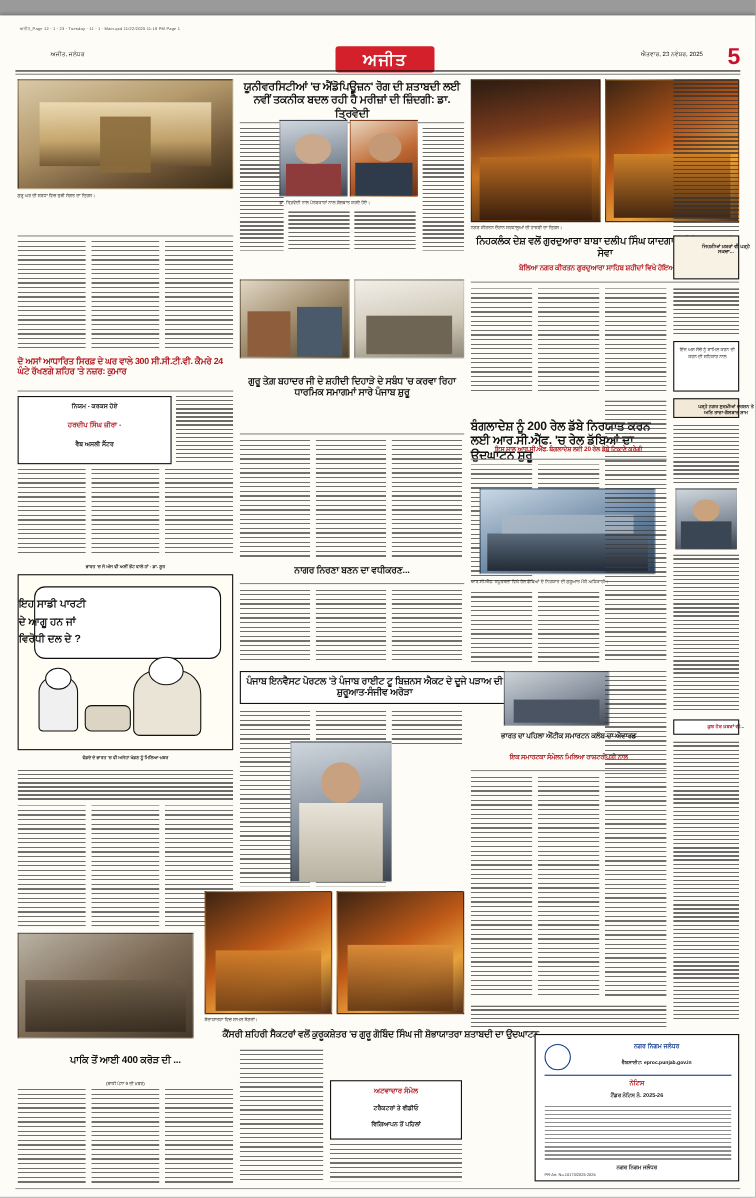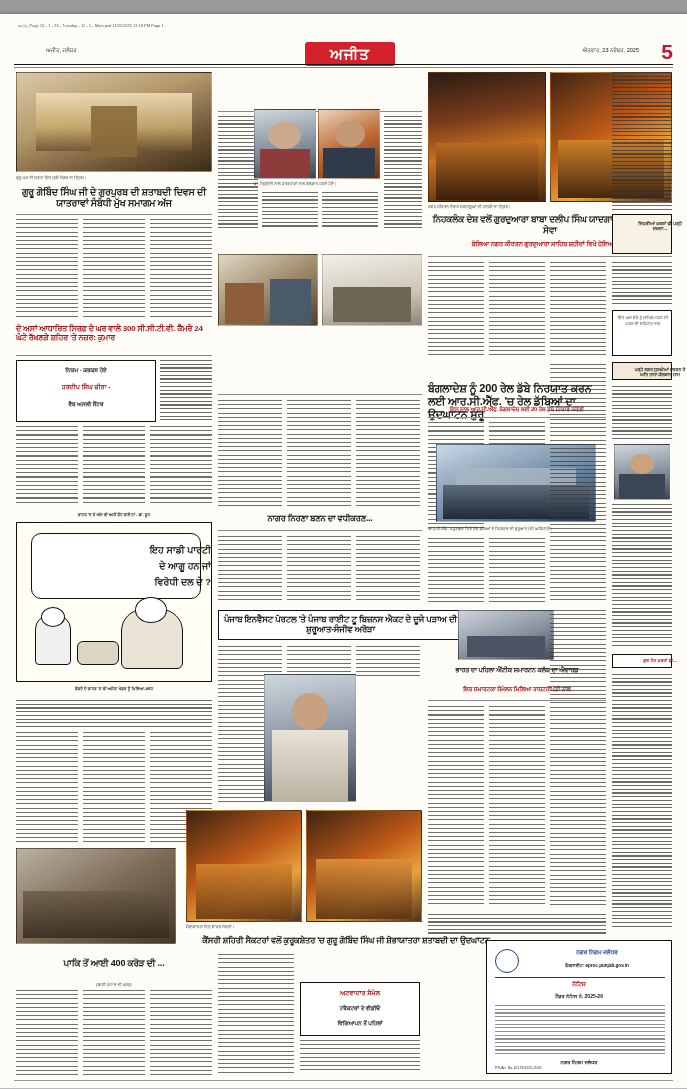--- a/index.html
+++ b/index.html
@@ -48,21 +48,21 @@
   .p-stage{background:linear-gradient(160deg,#cdd3d8,#8a93a0 55%,#454d57);}
   .p-portrait{background:linear-gradient(170deg,#cfd6dd,#7e8996 60%,#3d444d);}
   .p-indoor{background:linear-gradient(150deg,#e0d7c5,#a08c6d 50%,#4e4230);}
   .p-blue{background:linear-gradient(160deg,#c9d8e6,#6f8aa5 55%,#2d3e51);}
   .p-red{background:linear-gradient(155deg,#e8d6c0,#c06a34 50%,#6d2f12);}
   .p-white{background:linear-gradient(170deg,#f2efe8,#cdc6b6 60%,#8e887a);}
 
   
   #cartoon{background:#fffdf4;border:1px solid #111;}
   .bubble{position:absolute;border:1.4px solid #111;border-radius:10px;background:#fff;}
-  .cartoon-text{position:absolute;font-weight:bold;color:#111;font-size:9.5px;line-height:1.45;text-align:right;width:100%;}
+  .cartoon-text{position:absolute;font-weight:bold;color:#111;font-size:9.5px;line-height:1.45;text-align:left;width:100%;}
 
   .headline-red{color:#b0131b;}
   .boxhead{position:absolute;font-weight:bold;font-size:7px;color:#111;text-align:center;width:100%;}
   .ad{position:absolute;box-sizing:border-box;border:1px solid #111;background:#fff;}
   .adblue{color:#123c8c;}
   .footer-strip{position:absolute;left:0;bottom:0;width:100%;height:14px;background:#efece3;border-top:1px solid #bbb;}
   .cmyk{position:absolute;bottom:3px;width:7px;height:7px;border-radius:50%;}
   .smalltext{position:absolute;font-size:3.6px;color:#333;}
   .kicker{position:absolute;font-size:5px;font-weight:bold;color:#111;text-align:center;width:100%;}
 </style>
@@ -79,21 +79,20 @@
   <div id="pageno">5</div>
   <div class="rule" style="left:14px;top:50px;width:659px;height:1.4px;"></div>
   <div class="thin" style="left:14px;top:53px;width:659px;height:.6px;"></div>
 
   <div class="photo p-temple" style="left:16px;top:58px;width:196px;height:100px;">
     <div style="position:absolute;left:10%;top:20%;width:80%;height:60%;background:linear-gradient(180deg,#f1e0bb,#c9a96d 60%,#6d5331);opacity:.85;"></div>
     <div style="position:absolute;left:38%;top:34%;width:24%;height:52%;background:#8a6a3c;opacity:.9;"></div>
   </div>
   <div class="cap" style="left:16px;top:161px;width:196px;">ਗੁਰੂ ਘਰ ਦੀ ਸ਼ਰਧਾ ਵਿਚ ਜੁੜੀ ਸੰਗਤ ਦਾ ਦ੍ਰਿਸ਼।</div>
 
-  <div class="hl" style="left:16px;top:172px;width:196px;font-size:9.5px;text-align:center;">ਗੁਰੂ ਗੋਬਿੰਦ ਸਿੰਘ ਜੀ ਦੇ ਗੁਰਪੁਰਬ ਦੀ ਸ਼ਤਾਬਦੀ ਦਿਵਸ ਦੀ ਯਾਤਰਾਵਾਂ ਸੰਬੰਧੀ ਮੁੱਖ ਸਮਾਗਮ ਅੱਜ</div>
   <div class="thin" style="left:16px;top:200px;width:196px;height:.6px;"></div>
 
   <div class="col" style="left:16px;top:205px;width:62px;height:100px;">
       <div class="lines"></div>
     </div>
   <div class="col" style="left:83px;top:205px;width:62px;height:100px;">
       <div class="lines"></div>
     </div>
   <div class="col" style="left:150px;top:205px;width:62px;height:100px;">
       <div class="lines"></div>
@@ -160,20 +159,21 @@
   <div class="col" style="left:16px;top:976px;width:62px;height:88px;">
       <div class="lines"></div>
     </div>
   <div class="col" style="left:83px;top:976px;width:62px;height:88px;">
       <div class="lines"></div>
     </div>
   <div class="col" style="left:150px;top:976px;width:62px;height:88px;">
       <div class="lines"></div>
     </div>
 
+  <div class="hl" style="left:218px;top:60px;width:204px;font-size:10px;text-align:center;">ਯੂਨੀਵਰਸਿਟੀਆਂ 'ਚ ਐਂਡੋਪਿਊਜ਼ਨ' ਰੋਗ ਦੀ ਸ਼ਤਾਬਦੀ ਲਈ ਨਵੀਂ ਤਕਨੀਕ ਬਦਲ ਰਹੀ ਹੈ ਮਰੀਜ਼ਾਂ ਦੀ ਜ਼ਿੰਦਗੀ: ਡਾ. ਤ੍ਰਿਵੇਦੀ</div>
   <div class="thin" style="left:218px;top:97px;width:204px;height:.6px;"></div>
 
   <div class="col" style="left:218px;top:102px;width:40px;height:112px;">
       <div class="lines dense"></div>
     </div>
   <div class="col" style="left:262px;top:102px;width:40px;height:42px;">
       <div class="lines dense"></div>
     </div>
   <div class="photo p-portrait" style="left:254px;top:95px;width:62px;height:70px;">
     <div style="position:absolute;left:22%;top:18%;width:54%;height:40%;background:#caa98c;border-radius:50%;"></div>
@@ -197,20 +197,21 @@
 
   <div class="photo p-indoor" style="left:218px;top:240px;width:100px;height:72px;">
     <div style="position:absolute;left:6%;top:40%;width:40%;height:58%;background:#8e5d3c;"></div>
     <div style="position:absolute;left:52%;top:34%;width:42%;height:64%;background:#4a5a6b;"></div>
   </div>
   <div class="photo p-white" style="left:322px;top:240px;width:100px;height:72px;">
     <div style="position:absolute;left:10%;top:46%;width:80%;height:50%;background:#6f6555;"></div>
   </div>
   <div class="cap" style="left:218px;top:314px;width:204px;">&nbsp;</div>
 
+  <div class="hl" style="left:218px;top:327px;width:204px;font-size:8.6px;text-align:center;">ਗੁਰੂ ਤੇਗ਼ ਬਹਾਦਰ ਜੀ ਦੇ ਸ਼ਹੀਦੀ ਦਿਹਾੜੇ ਦੇ ਸਬੰਧ 'ਚ ਕਰਵਾ ਰਿਹਾ ਧਾਰਮਿਕ ਸਮਾਗਮਾਂ ਸਾਰੇ ਪੰਜਾਬ ਸ਼ੁਰੂ</div>
   <div class="thin" style="left:218px;top:380px;width:204px;height:.6px;"></div>
 
   <div class="col" style="left:218px;top:386px;width:64px;height:108px;">
       <div class="lines"></div>
     </div>
   <div class="col" style="left:287px;top:386px;width:64px;height:108px;">
       <div class="lines"></div>
     </div>
   <div class="col" style="left:356px;top:386px;width:64px;height:108px;">
       <div class="lines"></div>

